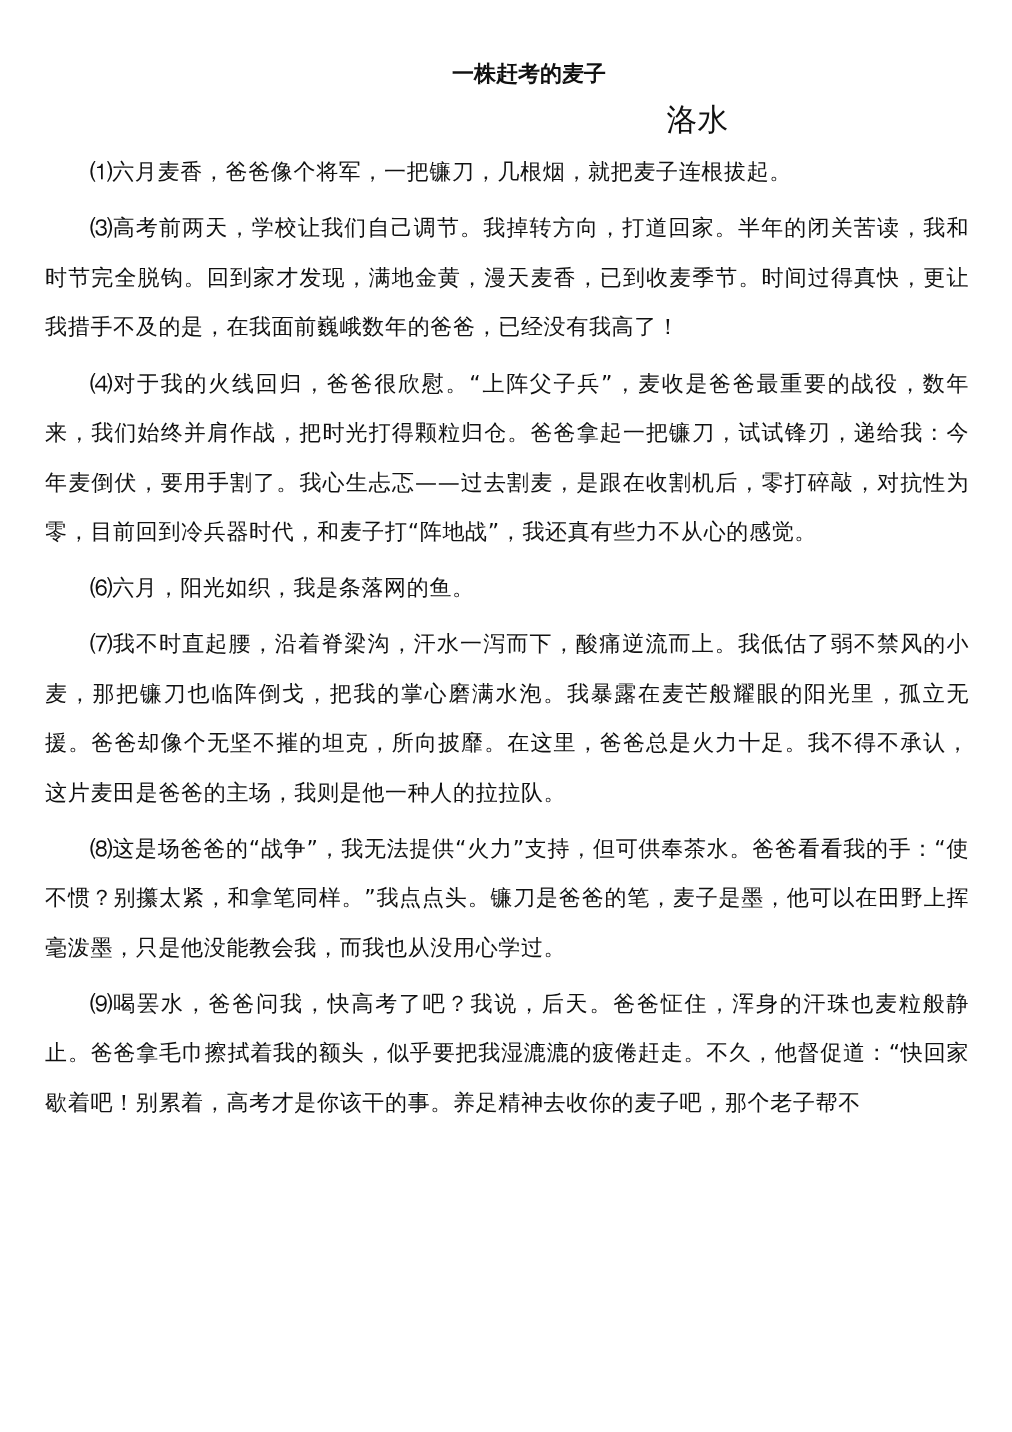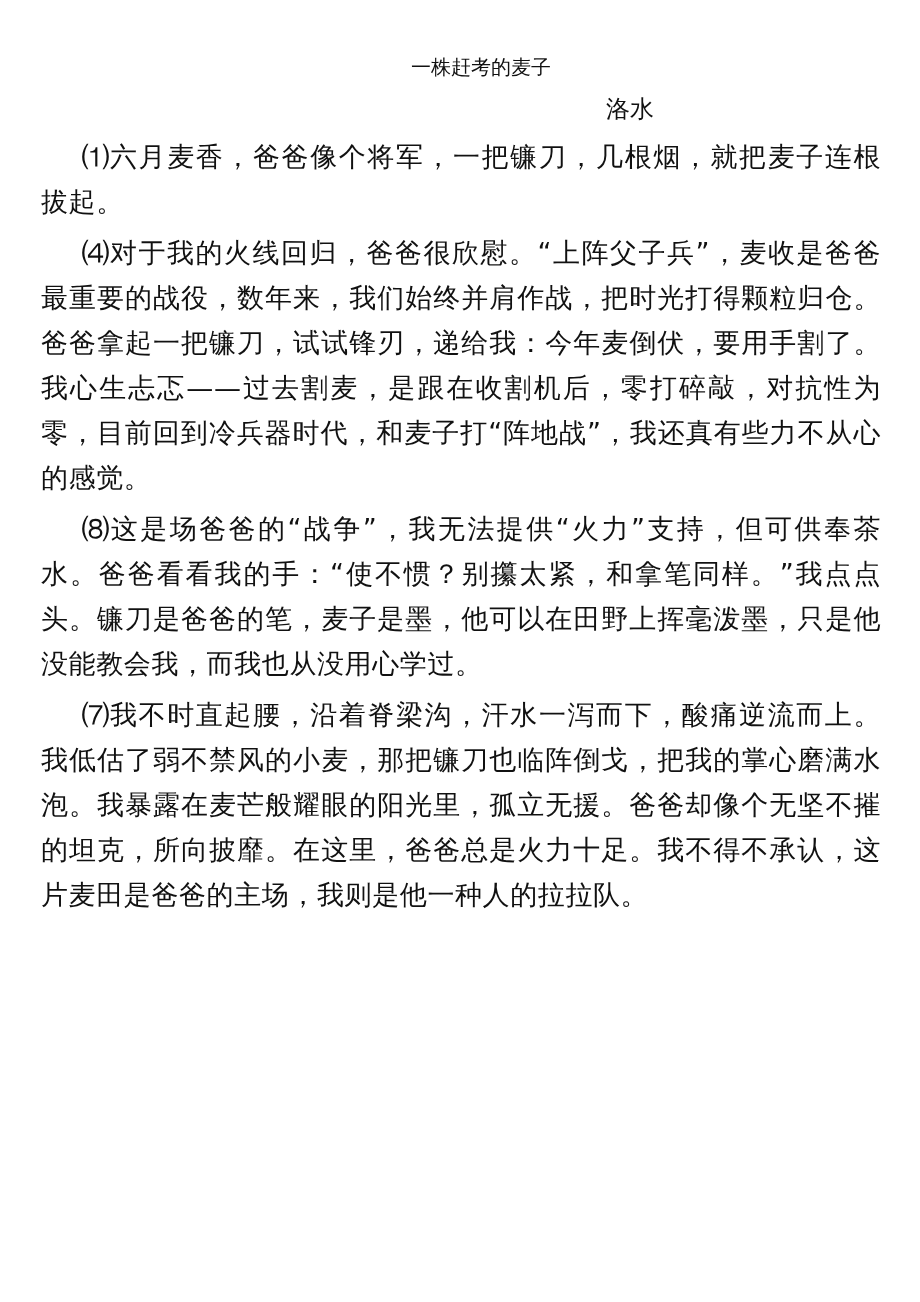--- a/index.html
+++ b/index.html
@@ -21,46 +21,49 @@
       top: 52px;
       width: 840px;
     }
     .title {
       text-align: center;
       font-size: 20px;
       line-height: 30px;
       height: 30px;
       margin: 0 0 12px 0;
       padding-left: 40px;
-      font-weight: normal;
+      font-weight: bold;
     }
     .author {
-      font-size: 24px;
+      font-size: 28px;
       line-height: 30px;
       height: 30px;
       padding-left: 565px;
       margin: 0 0 10px 0;
     }
     .para {
-      font-size: 27px;
+      font-size: 20px;
       line-height: 45px;
       margin: 0 0 6px 0;
       text-indent: 41px;
       text-align: justify;
       letter-spacing: 0.6px;
       word-break: break-all;
     }
     .num {
       letter-spacing: 0;
     }
   </style>
 </head>
 <body>
 
 <div class="page">
   <h1 class="title">一株赶考的麦子</h1>
   <div class="author">洛水</div>
 
   <p class="para"><span class="num">⑴</span><span>六月麦香，爸爸像个将军，一把镰刀，几根烟，就把麦子连根拔起。</span></p>
+  <p class="para"><span class="num">⑶</span><span>高考前两天，学校让我们自己调节。我掉转方向，打道回家。半年的闭关苦读，我和时节完全脱钩。回到家才发现，满地金黄，漫天麦香，已到收麦季节。时间过得真快，更让我措手不及的是，在我面前巍峨数年的爸爸，已经没有我高了！</span></p>
   <p class="para"><span class="num">⑷</span><span>对于我的火线回归，爸爸很欣慰。“上阵父子兵”，麦收是爸爸最重要的战役，数年来，我们始终并肩作战，把时光打得颗粒归仓。爸爸拿起一把镰刀，试试锋刃，递给我：今年麦倒伏，要用手割了。我心生忐忑——过去割麦，是跟在收割机后，零打碎敲，对抗性为零，目前回到冷兵器时代，和麦子打“阵地战”，我还真有些力不从心的感觉。</span></p>
+  <p class="para"><span class="num">⑹</span><span>六月，阳光如织，我是条落网的鱼。</span></p>
+  <p class="para"><span class="num">⑺</span><span>我不时直起腰，沿着脊梁沟，汗水一泻而下，酸痛逆流而上。我低估了弱不禁风的小麦，那把镰刀也临阵倒戈，把我的掌心磨满水泡。我暴露在麦芒般耀眼的阳光里，孤立无援。爸爸却像个无坚不摧的坦克，所向披靡。在这里，爸爸总是火力十足。我不得不承认，这片麦田是爸爸的主场，我则是他一种人的拉拉队。</span></p>
   <p class="para"><span class="num">⑻</span><span>这是场爸爸的“战争”，我无法提供“火力”支持，但可供奉茶水。爸爸看看我的手：“使不惯？别攥太紧，和拿笔同样。”我点点头。镰刀是爸爸的笔，麦子是墨，他可以在田野上挥毫泼墨，只是他没能教会我，而我也从没用心学过。</span></p>
-  <p class="para"><span class="num">⑺</span><span>我不时直起腰，沿着脊梁沟，汗水一泻而下，酸痛逆流而上。我低估了弱不禁风的小麦，那把镰刀也临阵倒戈，把我的掌心磨满水泡。我暴露在麦芒般耀眼的阳光里，孤立无援。爸爸却像个无坚不摧的坦克，所向披靡。在这里，爸爸总是火力十足。我不得不承认，这片麦田是爸爸的主场，我则是他一种人的拉拉队。</span></p>
+  <p class="para"><span class="num">⑼</span><span>喝罢水，爸爸问我，快高考了吧？我说，后天。爸爸怔住，浑身的汗珠也麦粒般静止。爸爸拿毛巾擦拭着我的额头，似乎要把我湿漉漉的疲倦赶走。不久，他督促道：“快回家歇着吧！别累着，高考才是你该干的事。养足精神去收你的麦子吧，那个老子帮不</span></p>
 </div>
 
 </body></html>

